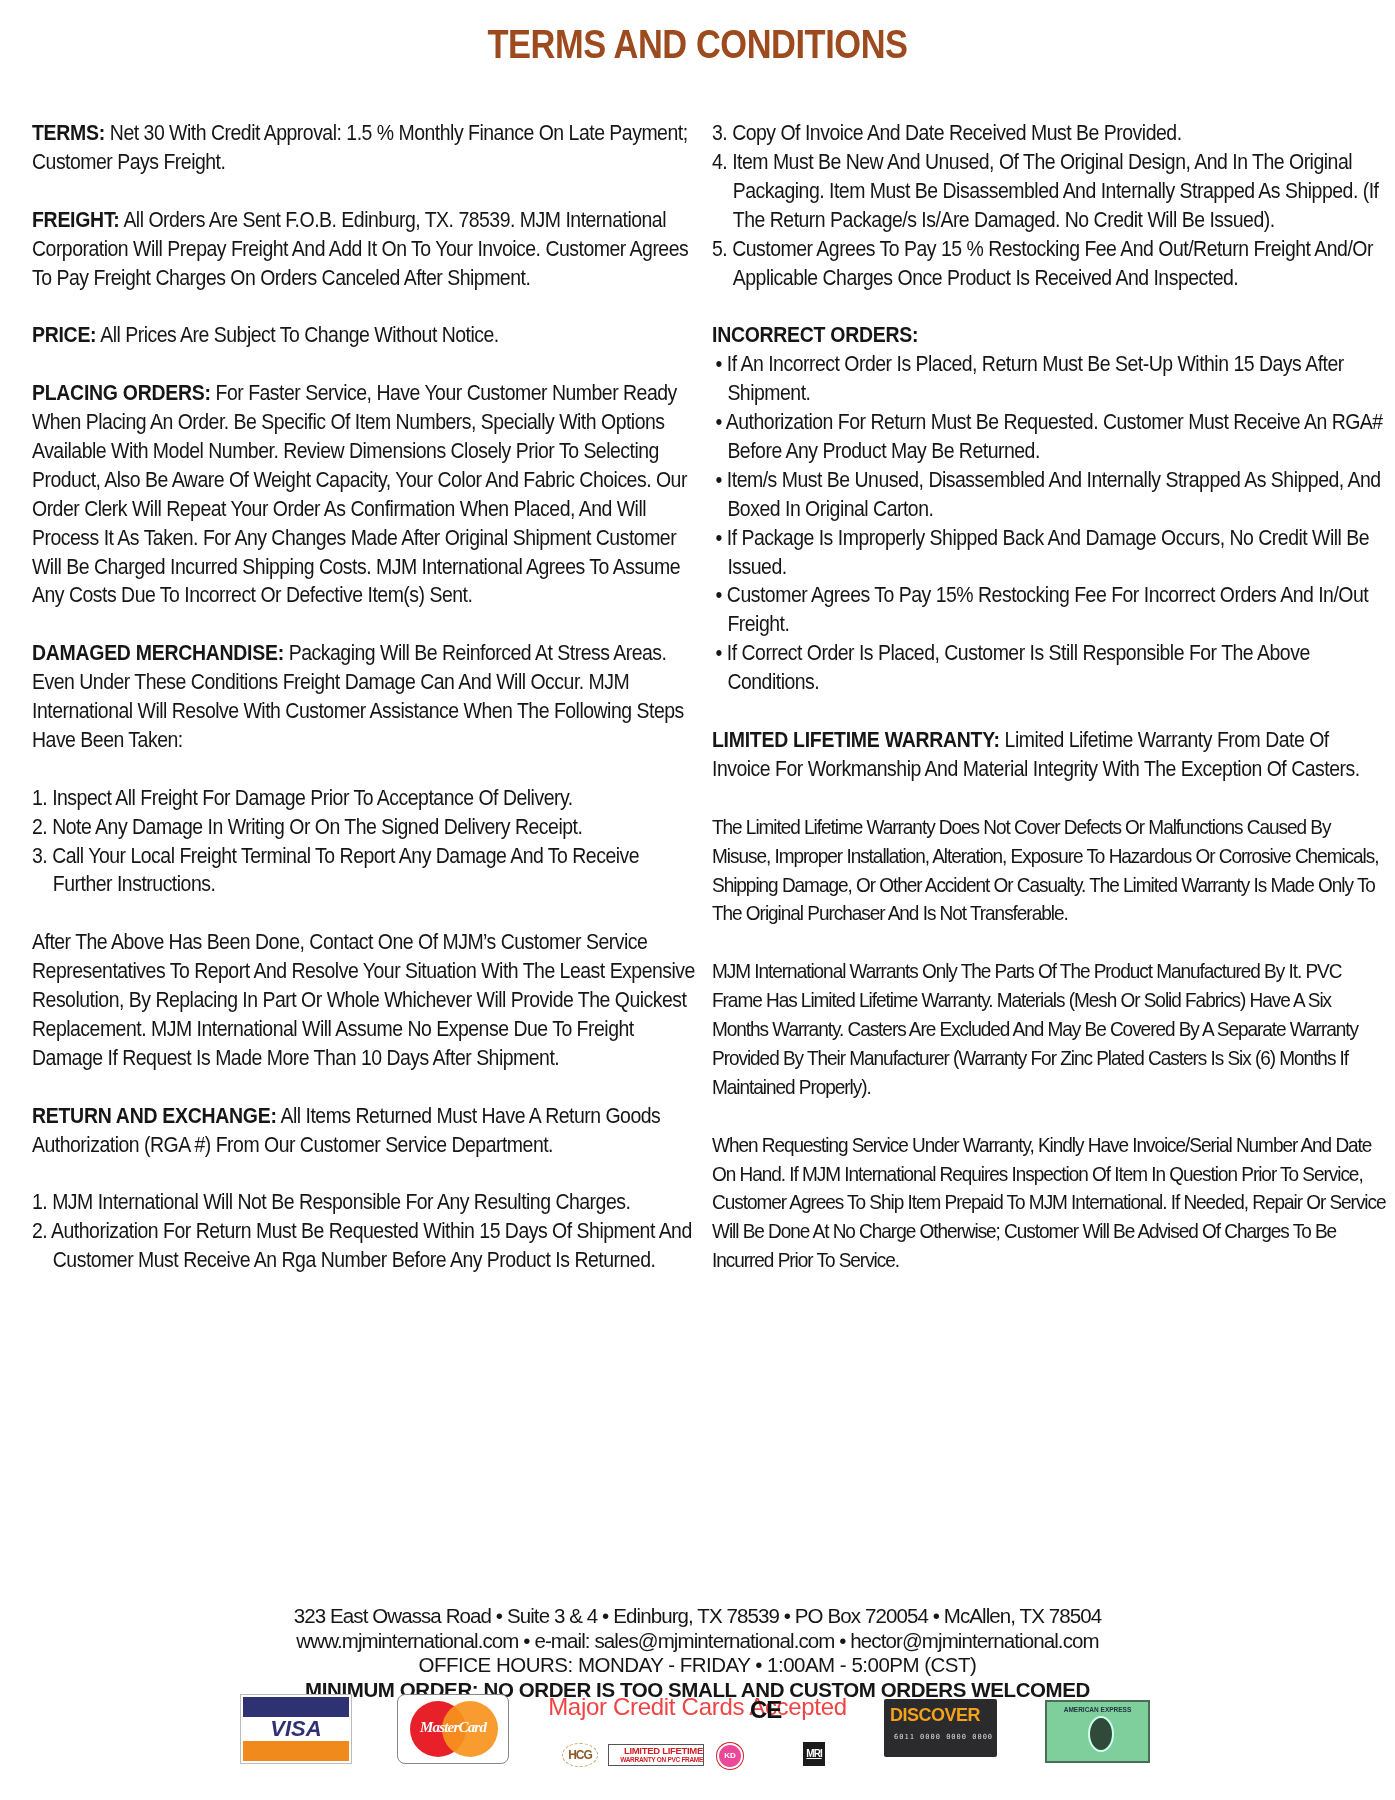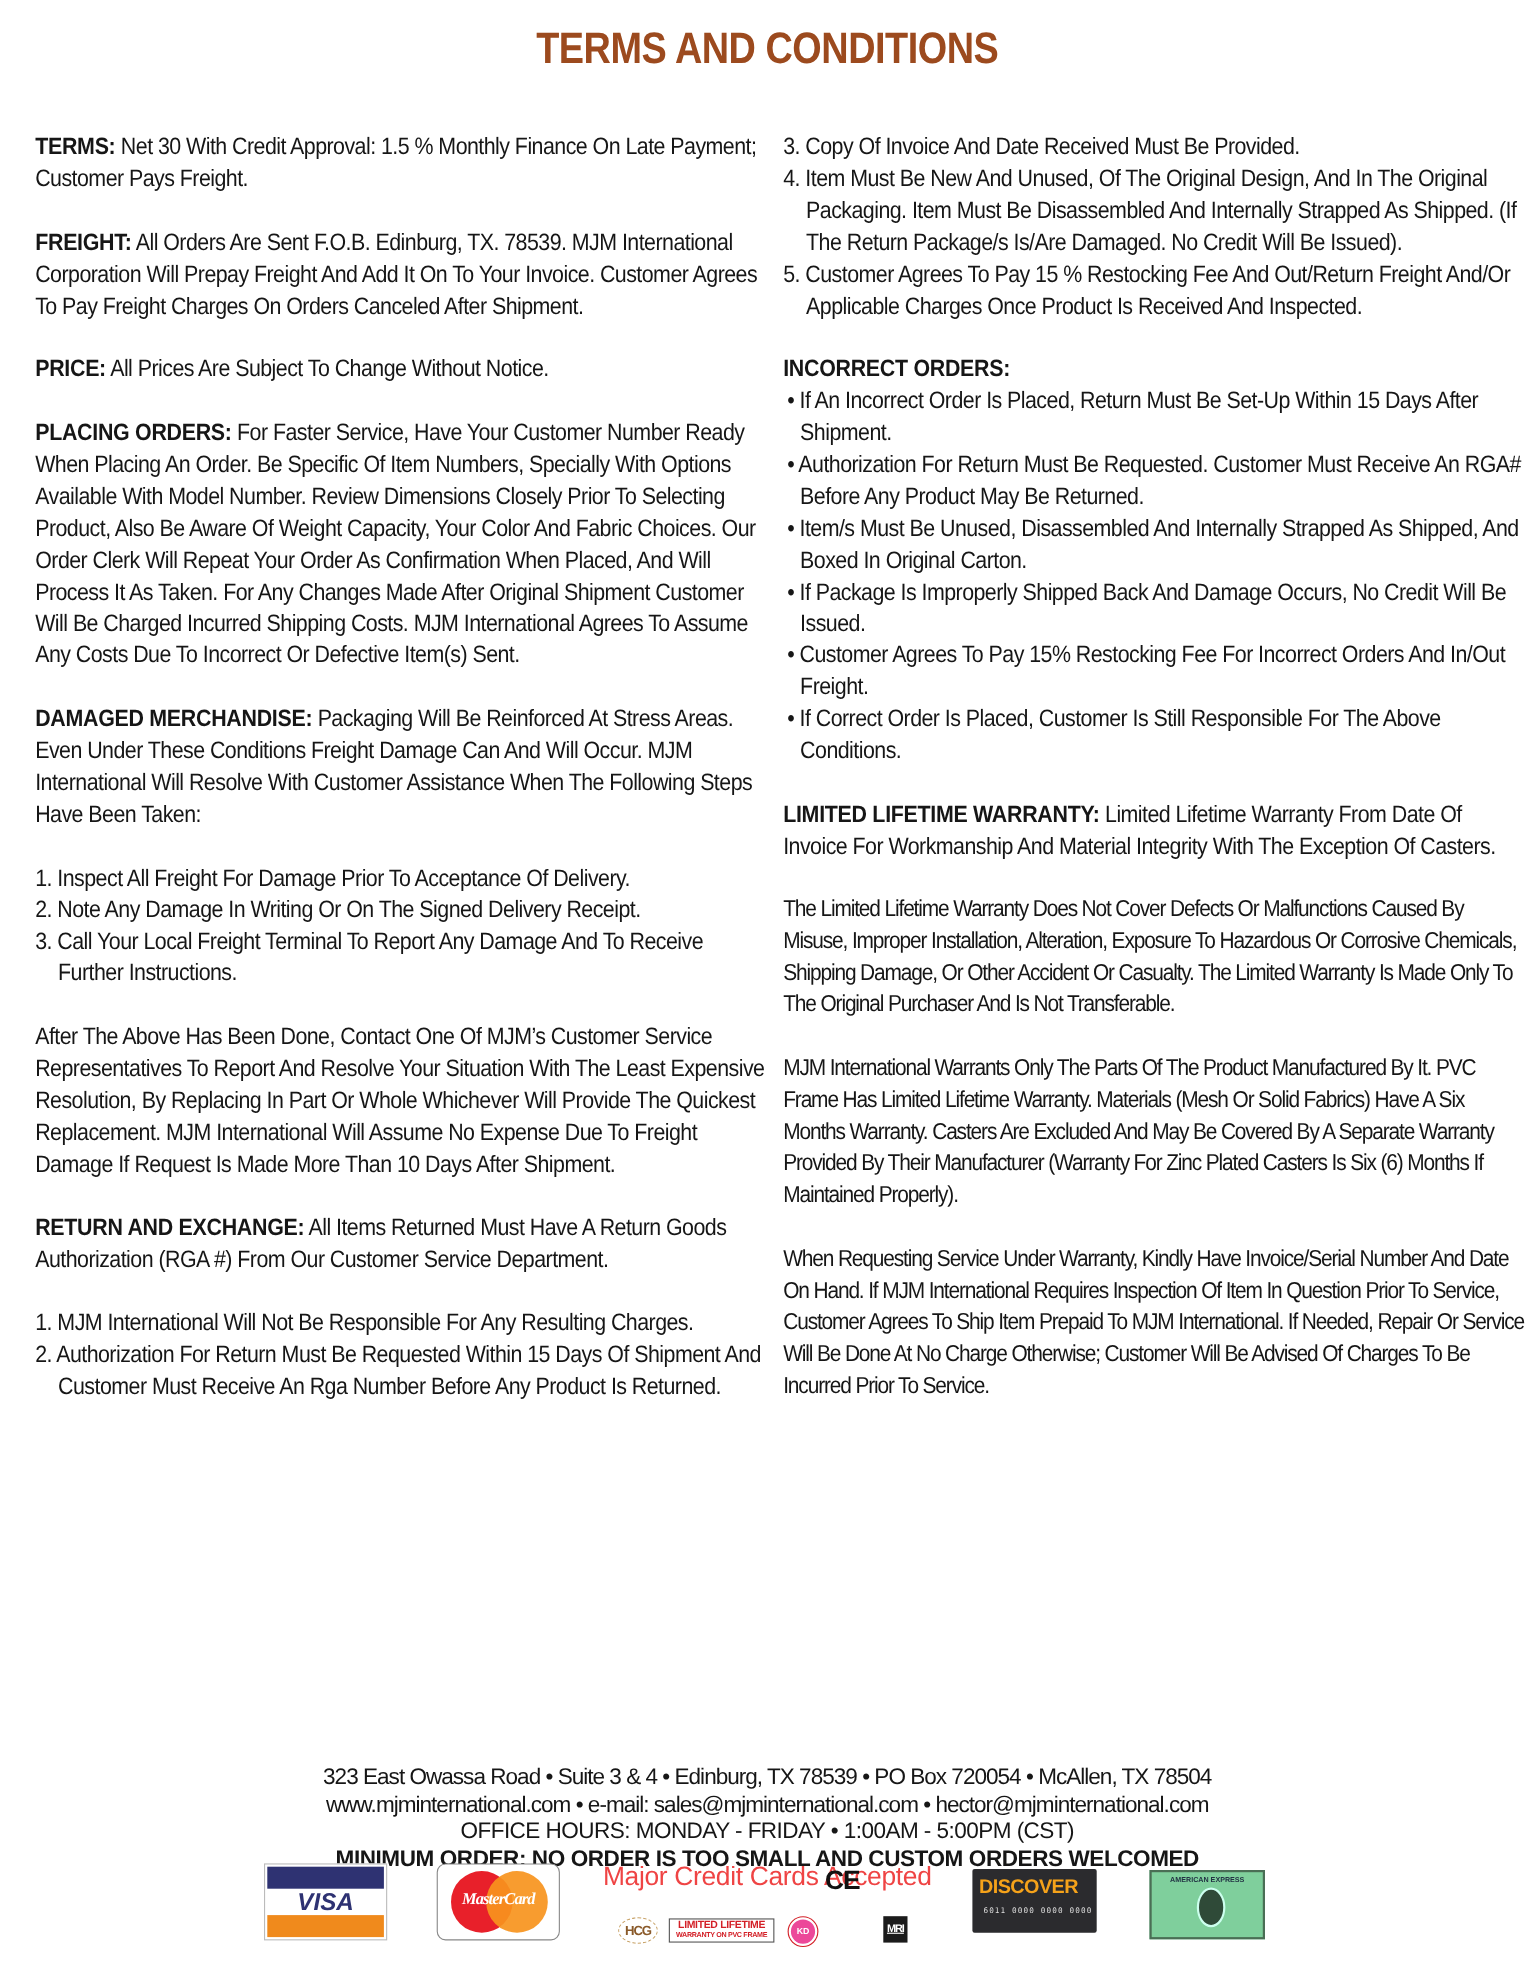--- a/index.html
+++ b/index.html
@@ -71,21 +71,21 @@
     }
     .amex .txt { position: absolute; left: 0; right: 0; top: 4px; text-align: center; font-size: 6.5px; font-weight: bold; color: #234; }
     .amex .face { position: absolute; left: 41px; top: 14px; width: 22px; height: 32px; border-radius: 50%; background: #2f4a38; border: 2px solid #cfe; }
     .hcg {
       position: absolute; left: 562px; top: 1743px; width: 36px; height: 24px; border-radius: 50%;
       color: #8a5a2a; font-size: 12px; font-weight: bold; text-align: center; line-height: 22px; letter-spacing: -1px;
       border: 1px dashed #c9a46a; box-sizing: border-box;
     }
     .llw {
       position: absolute; left: 608px; top: 1744px; width: 96px; height: 22px; border: 1.5px solid #555; box-sizing: border-box;
-      background: #fff; text-align: center; color: #d31f26; font-weight: bold; line-height: 9px; padding-top: 1px;
+      background: #fff; text-align: right; color: #d31f26; font-weight: bold; line-height: 9px; padding-top: 1px;
     }
     .llw .l1 { font-size: 9.5px; display: block; letter-spacing: -0.3px; }
     .llw .l2 { font-size: 6.5px; display: block; letter-spacing: -0.3px; }
     .kd {
       position: absolute; left: 717px; top: 1743px; width: 22px; height: 22px; border-radius: 50%;
       background: #ec4899; color: #fff; font-size: 8px; font-weight: bold; text-align: center; line-height: 22px;
       border: 2px solid #fff; box-shadow: 0 0 0 1px #d31f26;
     }
     .ce {
       position: absolute; left: 750px; top: 1696px; font-size: 24px; font-weight: bold; color: #111; letter-spacing: -1px;

